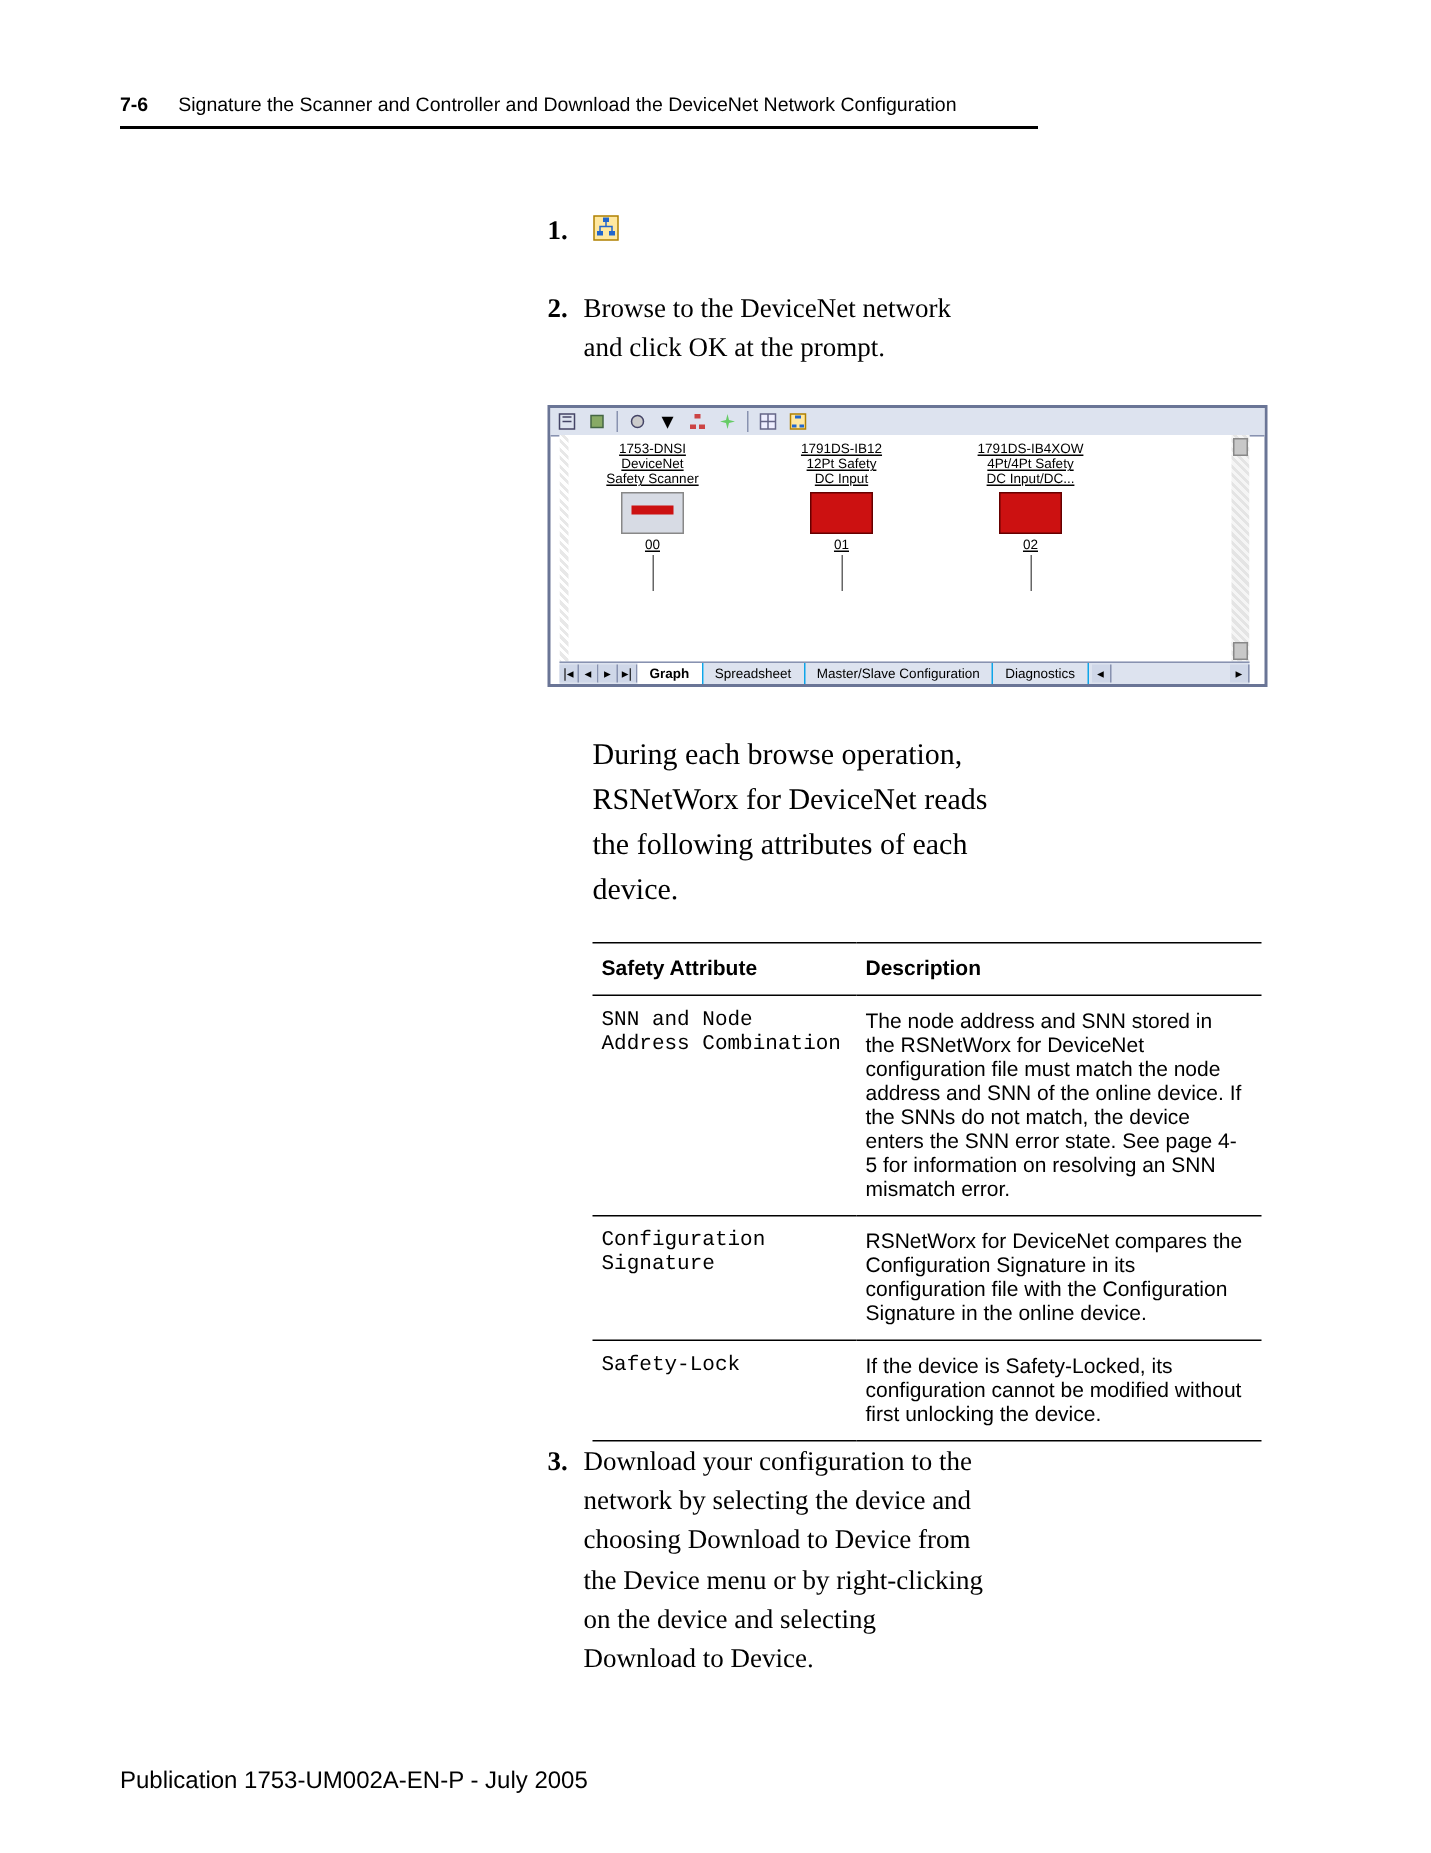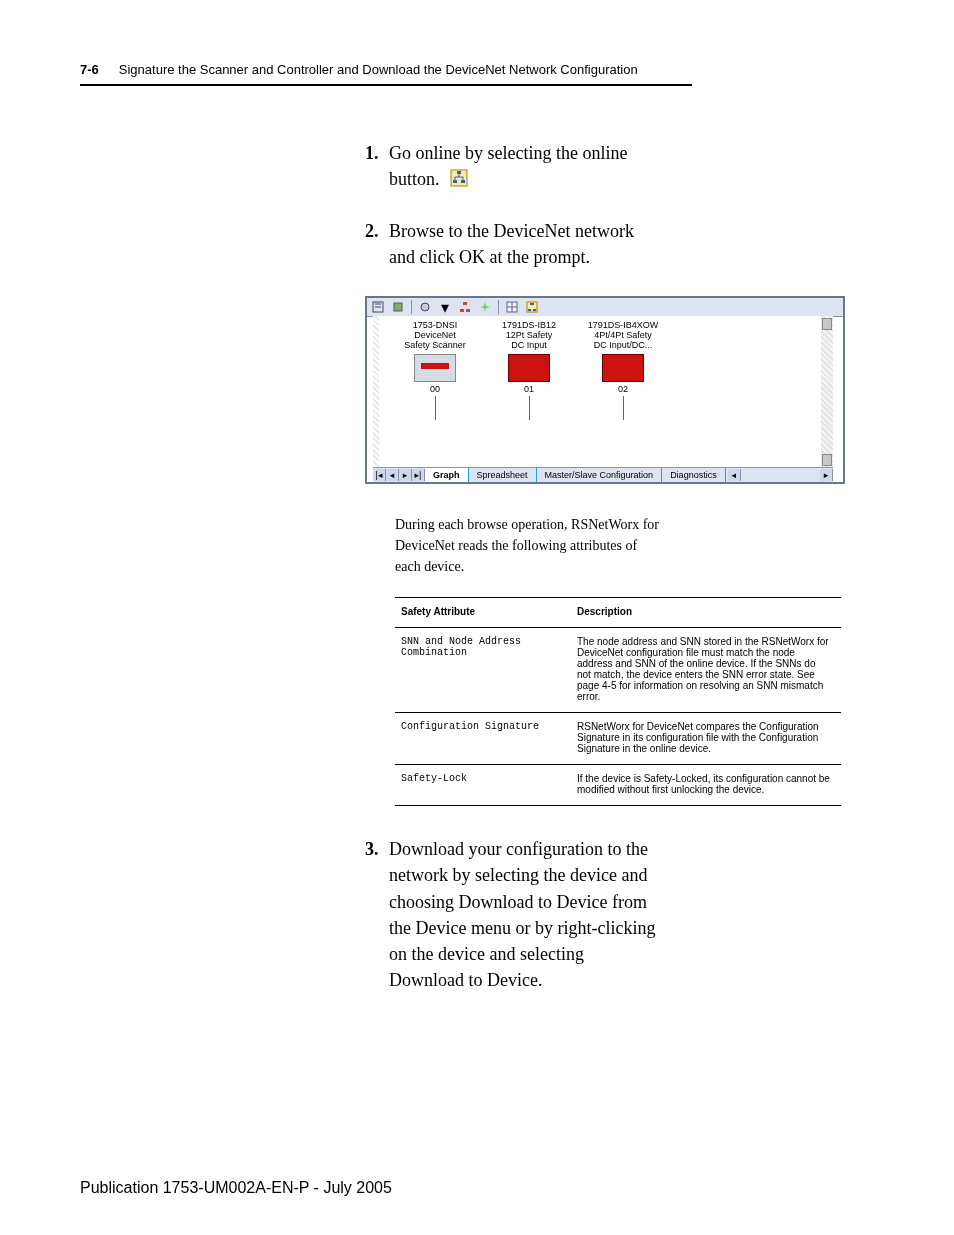--- a/index.html
+++ b/index.html
@@ -108,21 +108,22 @@
     background: #c8c8c8; border: 1px solid #888;
   }
   .sb-right .thumb2 {
     position: absolute; bottom: 2px; left: 1px; right: 1px; height: 10px;
     background: #c8c8c8; border: 1px solid #888;
   }
   .dev-row {
     position: absolute;
     top: 4px; left: 20px; right: 16px;
     display: flex;
-    gap: 10px;
+    gap: 42px;
+    text-decoration: underline;
   }
   .dev {
     font-size: 9px;
     text-align: center;
     width: 84px;
   }
   .dev-icon {
     width: 40px; height: 26px; margin: 4px auto 2px auto;
     background: #c11; border: 1px solid #600;
     position: relative;
@@ -148,32 +149,31 @@
     background: #cfd7e8;
   }
   .tabbar .tab {
     padding: 0 8px;
     border-right: 1px solid #0ea5e9;
     height: 100%;
     display: inline-flex; align-items: center;
   }
   .tabbar .tab.active { background: #fff; font-weight: bold; }
   .paragraph {
-    font-size: 14px;
+    font-size: 20px;
     line-height: 1.5;
     margin-left: 30px;
     margin-bottom: 20px;
   }
   table.attr {
     border-collapse: collapse;
     width: 446px;
     margin-left: 30px;
-    margin-bottom: 30px;
     font-family: Arial, Helvetica, sans-serif;
-    font-size: 10px;
+    font-size: 14px;
   }
   table.attr th, table.attr td {
     border-top: 1px solid #000;
     border-bottom: 1px solid #000;
     padding: 8px 10px 10px 6px;
     text-align: left;
     vertical-align: top;
   }
   table.attr th {
     font-weight: bold;
@@ -196,21 +196,20 @@
     <span class="pg">7-6</span>
     <span>Signature the Scanner and Controller and Download the DeviceNet Network Configuration</span>
   </div>
   <div class="header-line"></div>
 
   <div class="content">
 
     <div class="step">
       <span class="num">1.</span>
       <span class="txt">
-        <span>Go online by selecting the online button.</span>
         <span class="inline-icon">
           <svg viewBox="0 0 18 18">
             <rect x="1" y="1" width="16" height="16" fill="#ffe8a0" stroke="#b08000"></rect>
             <rect x="7" y="2" width="4" height="3" fill="#2266cc"></rect>
             <rect x="3" y="11" width="4" height="3" fill="#2266cc"></rect>
             <rect x="11" y="11" width="4" height="3" fill="#2266cc"></rect>
             <path d="M9 5 V8 M5 11 V8 H13 V11" stroke="#2266cc" stroke-width="1" fill="none"></path>
           </svg>
         </span>
       </span>

